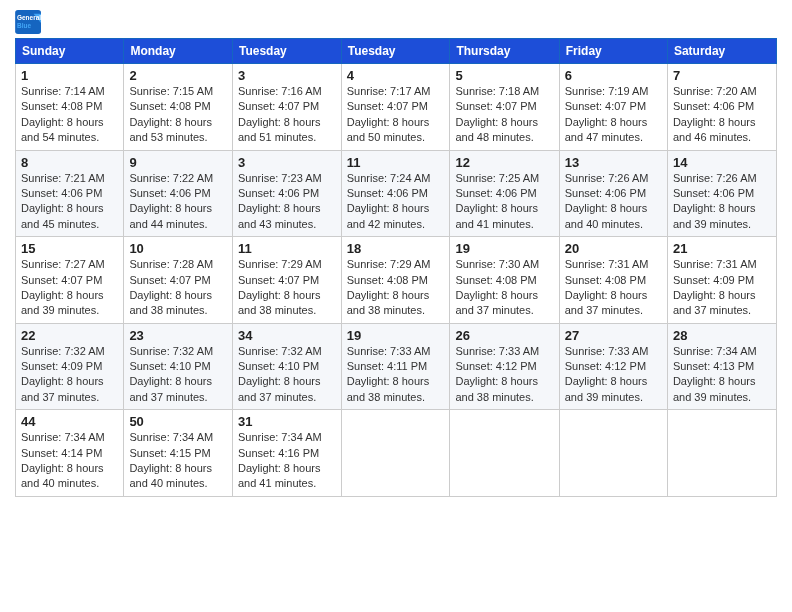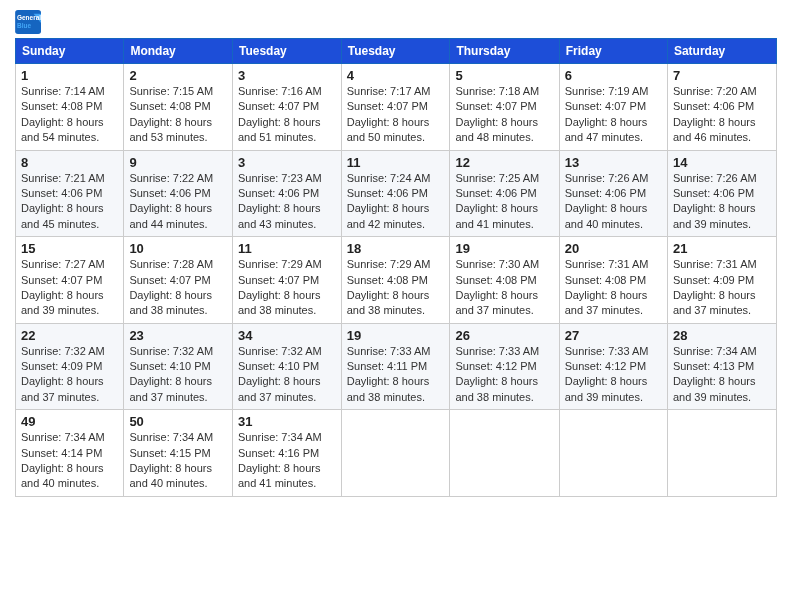--- a/index.html
+++ b/index.html
@@ -230,21 +230,21 @@
             <span class="day-num">27</span>
             <div class="day-info">Sunrise: 7:33 AM<br>Sunset: 4:12 PM<br>Daylight: 8 hours and 39 minutes.</div>
           </td>
           <td>
             <span class="day-num">28</span>
             <div class="day-info">Sunrise: 7:34 AM<br>Sunset: 4:13 PM<br>Daylight: 8 hours and 39 minutes.</div>
           </td>
         </tr>
         <tr>
           <td>
-            <span class="day-num">49</span>
+            <span class="day-num">44</span>
             <div class="day-info">Sunrise: 7:34 AM<br>Sunset: 4:14 PM<br>Daylight: 8 hours and 40 minutes.</div>
           </td>
           <td>
             <span class="day-num">50</span>
             <div class="day-info">Sunrise: 7:34 AM<br>Sunset: 4:15 PM<br>Daylight: 8 hours and 40 minutes.</div>
           </td>
           <td>
             <span class="day-num">31</span>
             <div class="day-info">Sunrise: 7:34 AM<br>Sunset: 4:16 PM<br>Daylight: 8 hours and 41 minutes.</div>
           </td>

